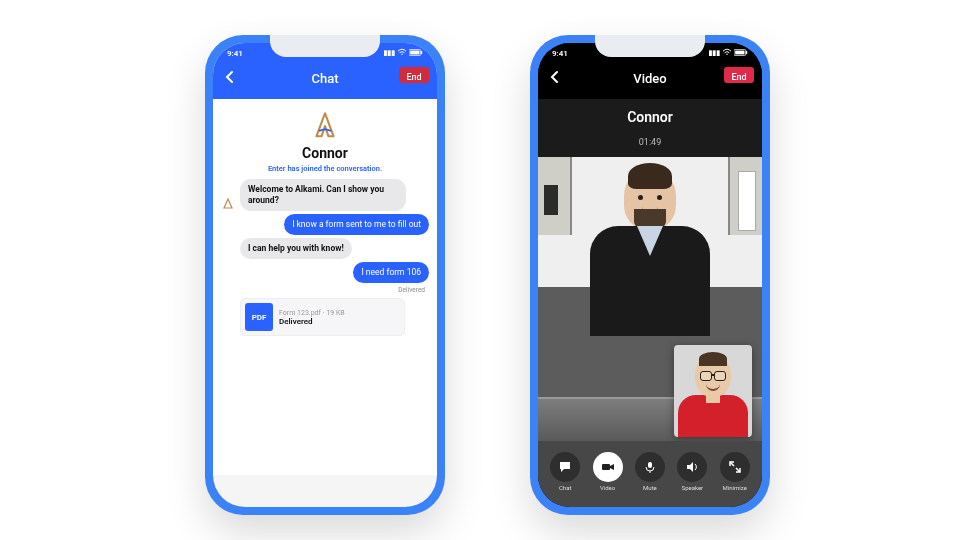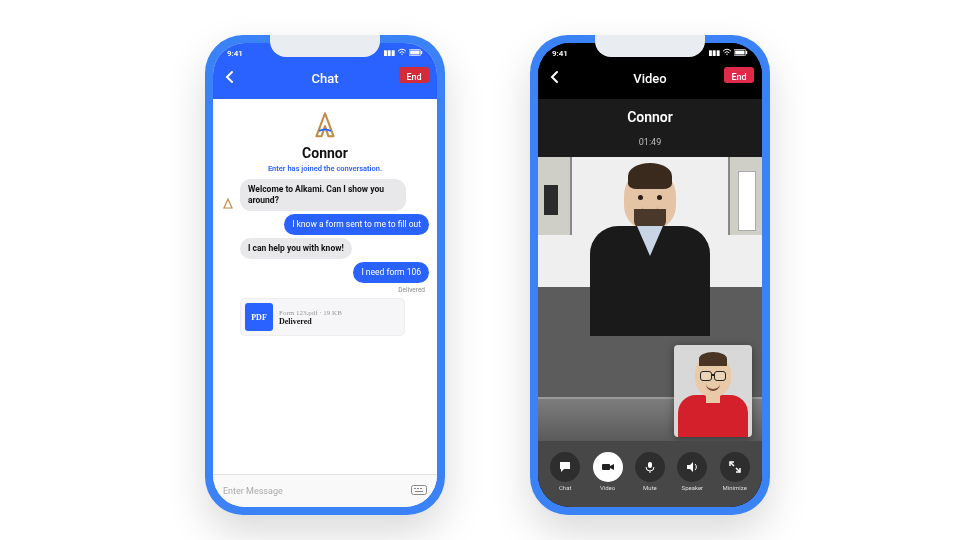--- a/index.html
+++ b/index.html
@@ -27,21 +27,21 @@
   .join-text{text-align:center;font-size:7.5px;color:#2a62ff;font-weight:600;margin:3px 0 6px;}
   .msg-row{display:flex;margin:3px 8px;align-items:flex-end;}
   .msg-row.left{justify-content:flex-start;font-weight:bold;}
   .msg-row.right{justify-content:flex-end;}
   .avatar{width:14px;height:14px;margin-right:5px;display:flex;align-items:center;justify-content:center;flex-shrink:0;}
   .avatar svg{width:12px;height:12px;}
   .bubble{max-width:150px;padding:5px 8px;border-radius:11px;font-size:8.5px;line-height:1.3;}
   .bubble.grey{background:#e8e8ea;color:#111;}
   .bubble.blue{background:#2a62ff;color:#fff;}
   .delivered{font-size:6.5px;color:#888;text-align:right;margin:1px 12px 4px 0;}
-  .attach-row{display:flex;margin:4px 8px;font-family:Liberation Serif, serif;}
+  .attach-row{display:flex;margin:4px 8px;}
   .attach{display:flex;align-items:center;background:#f6f6f8;border:1px solid #eee;border-radius:5px;padding:4px;width:155px;margin-left:19px;}
   .pdf-badge{width:28px;height:28px;background:#2a62ff;color:#fff;font-size:8px;font-weight:600;display:flex;align-items:center;justify-content:center;border-radius:3px;margin-right:6px;flex-shrink:0;}
   .attach-meta{font-size:7px;color:#999;line-height:1.2;}
   .attach-dl{font-size:8px;color:#111;font-weight:600;}
   .chat-input{position:absolute;bottom:0;left:0;right:0;height:32px;background:#f9f9f9;border-top:1px solid #e4e4e4;display:flex;align-items:center;padding:0 10px;justify-content:space-between;}
   .chat-input .ph{font-size:9px;color:#aaa;}
   .kbd-icon{font-size:10px;color:#888;}
   
   .video-screen{position:absolute;inset:0;background:#000;}
   .video-header{height:56px;background:#000;color:#fff;position:relative;}
@@ -163,32 +163,20 @@
           <div class="attach-row">
             <div class="attach">
               <div class="pdf-badge">PDF</div>
               <div>
                 <div class="attach-meta">Form 123.pdf · 19 KB</div>
                 <div class="attach-dl">Delivered</div>
               </div>
             </div>
           </div>
         </div>
-        <div class="chat-input">
-          <span class="ph">Enter Message</span>
-          <span class="kbd-icon">
-            <svg viewBox="0 0 16 10" width="16" height="10">
-                <rect x="0.5" y="0.5" width="15" height="9" rx="2" fill="none" stroke="#888"></rect>
-                <rect x="3" y="3" width="2" height="1" fill="#888"></rect>
-                <rect x="6" y="3" width="2" height="1" fill="#888"></rect>
-                <rect x="9" y="3" width="2" height="1" fill="#888"></rect>
-                <rect x="4" y="6" width="8" height="1" fill="#888"></rect>
-              </svg>
-          </span>
-        </div>
       </div>
     </div>
   </div>
 
   <div class="phone right">
     <div class="notch"></div>
     <div class="phone-inner">
       <div class="video-screen">
         <div class="video-header">
           <div class="status-bar">

